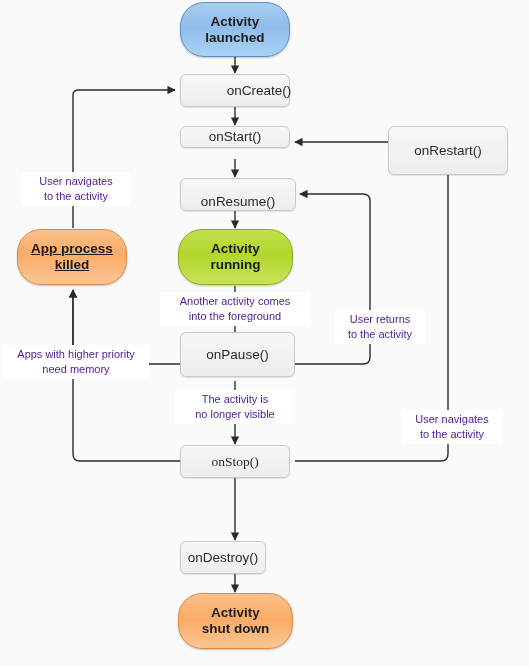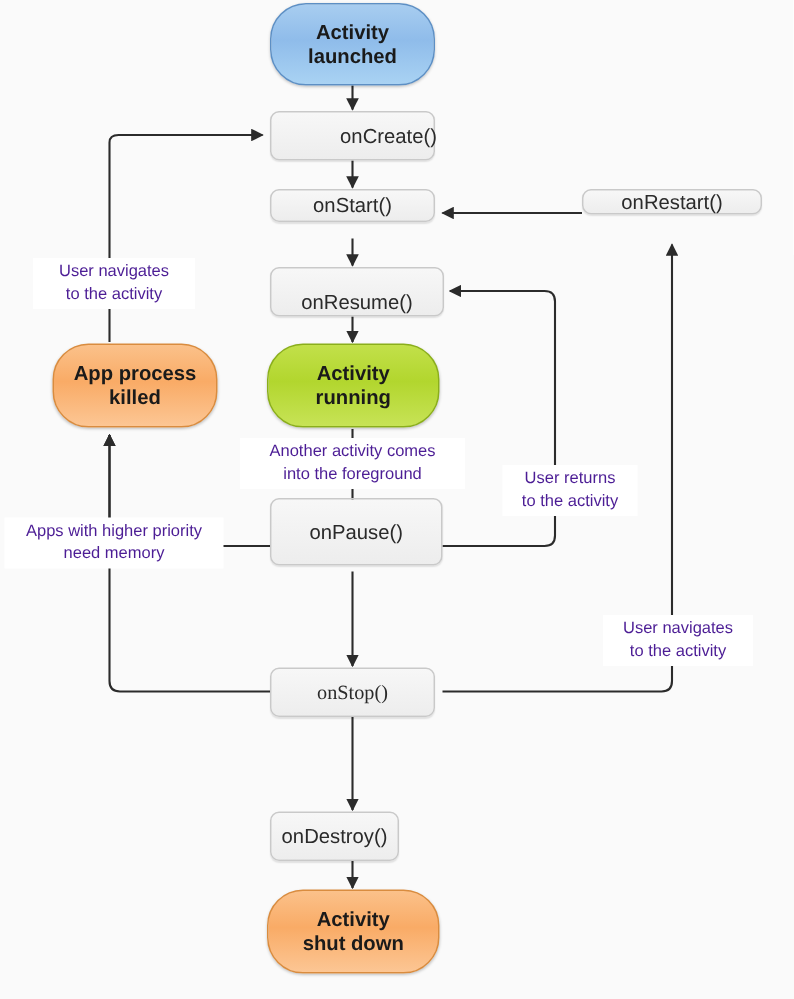--- a/index.html
+++ b/index.html
@@ -122,34 +122,34 @@
   </div>
 
   <div class="node cb" style="left:180px; top:74px; width:110px; height:33px;padding-left:48px;">
     <span>onCreate()</span>
   </div>
 
   <div class="node cb" style="left:180px; top:126px; width:110px; height:22px;">
     <span>onStart()</span>
   </div>
 
-  <div class="node cb" style="left:388px; top:126px; width:120px; height:17px;">
+  <div class="node cb" style="left:388px; top:126px; width:120px; height:49px;">
     <span>onRestart()</span>
   </div>
 
   <div class="node cb" style="left:180px; top:178px; width:116px; height:33px;align-items:flex-end;">
     <span>onResume()</span>
   </div>
 
   <div class="node pill green" style="left:178px; top:229px; width:115px; height:56px;">
     <span style="white-space:pre-line;">Activity
 running</span>
   </div>
 
-  <div class="node pill orange" style="left:35px; top:229px; width:110px; height:56px;">
+  <div class="node pill orange" style="left:17px; top:229px; width:110px; height:56px;text-decoration:underline;">
     <span style="white-space:pre-line;">App process
 killed</span>
   </div>
 
   <div class="node cb" style="left:180px; top:332px; width:115px; height:45px;">
     <span>onPause()</span>
   </div>
 
   <div class="node cb" style="left:180px; top:445px; width:110px; height:33px;font-family:Liberation Serif, serif;">
     <span>onStop()</span>
@@ -169,18 +169,20 @@
 
   <div class="elabel" style="left:160px; top:292px; width:150px;">Another activity comes
 into the foreground</div>
 
   <div class="elabel" style="left:335px; top:310px; width:90px;">User returns
 to the activity</div>
 
   <div class="elabel" style="left:3px; top:345px; width:146px;">Apps with higher priority
 need memory</div>
 
+  <div class="elabel" style="left:175px; top:390px; width:120px;">The activity is
+no longer visible</div>
 
   <div class="elabel" style="left:402px; top:410px; width:100px;">User navigates
 to the activity</div>
 
 
 </div>
 
 </body></html>

